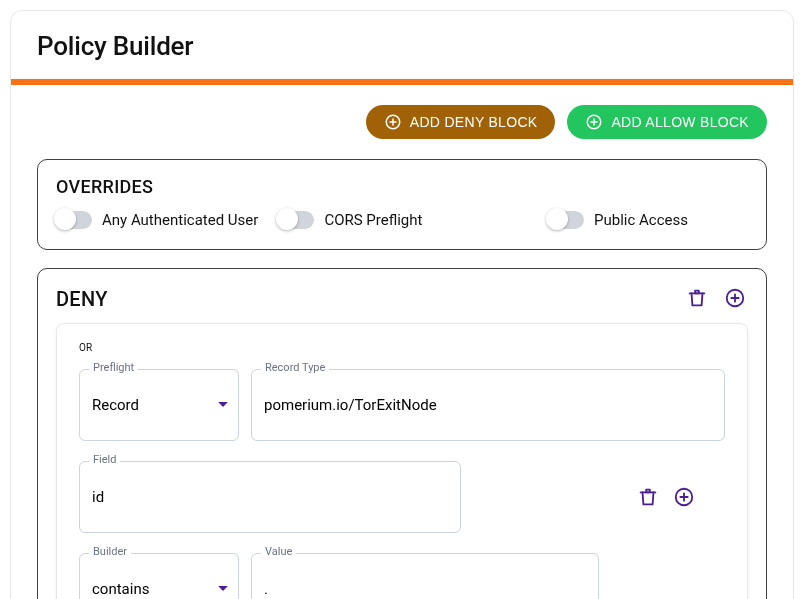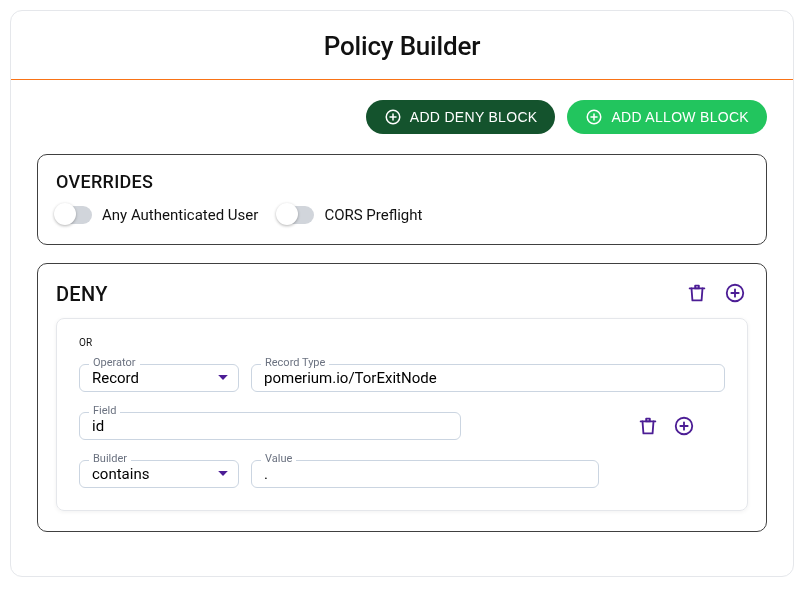--- a/index.html
+++ b/index.html
@@ -13,22 +13,21 @@
     padding: 10px;
     color: #111;
   }
   .card {
     border: 1px solid #e5e7eb;
     border-radius: 12px;
     background: #fff;
   }
   .header {
     padding: 20px 26px 18px 26px;
-    border-bottom: 1px solid #f97316;
-    text-align: center;
+    border-bottom: 6px solid #f97316;
   }
   .header h1 {
     font-size: 26px;
     font-weight: 500;
     letter-spacing: -0.2px;
   }
   .content {
     padding: 20px 26px 26px 26px;
   }
   .btn-row {
@@ -43,21 +42,21 @@
     gap: 8px;
     border: none;
     border-radius: 999px;
     padding: 8px 18px;
     font-size: 14px;
     font-weight: 500;
     letter-spacing: 0.3px;
     cursor: pointer;
     color: #fff;
   }
-  .pill-red { background: #14532d; }
+  .pill-red { background: #a16207; }
   .pill-green { background: #22c55e; }
   .plus-circle {
     width: 18px; height: 18px; flex-shrink: 0;
   }
   .plus-circle circle { fill: none; stroke: currentColor; stroke-width: 2; }
   .plus-circle line { stroke: currentColor; stroke-width: 2; stroke-linecap: round; }
 
   .section {
     border: 1px solid #404040;
     border-radius: 10px;
@@ -138,21 +137,21 @@
     top: -8px; left: 10px;
     background: #fff;
     padding: 0 4px;
     font-size: 11px;
     color: #6b7280;
   }
   .field-input, .field-select {
     width: 100%;
     border: 1px solid #cbd5e1;
     border-radius: 6px;
-    padding: 4px 12px;
+    padding: 26px 12px;
     font-size: 15px;
     font-family: inherit;
     background: #fff;
   }
   .field-select-wrap {
     position: relative;
   }
   .field-select {
     appearance: none;
     padding-right: 34px;
@@ -215,20 +214,24 @@
       <div class="section-title">OVERRIDES</div>
       <div class="overrides-row">
         <div class="overrides-col">
           <div class="toggle"></div>
           <span class="toggle-label">Any Authenticated User</span>
         </div>
         <div class="overrides-col wide">
           <div class="toggle"></div>
           <span class="toggle-label">CORS Preflight</span>
         </div>
+        <div class="overrides-col">
+          <div class="toggle"></div>
+          <span class="toggle-label">Public Access</span>
+        </div>
       </div>
     </div>
 
     <div class="section">
       <div class="deny-header">
         <div class="deny-title">DENY</div>
         <div class="icon-actions">
           <button class="icon-btn">
             <svg class="trash-icon" viewBox="0 0 24 24">
               <path d="M4 7h16"></path>
@@ -244,21 +247,21 @@
             </svg>
           </button>
         </div>
       </div>
 
       <div class="inner-box">
         <div class="or-label">OR</div>
 
         <div class="field-grid">
           <div class="field field-select-wrap">
-            <span class="field-label">Operator</span>
+            <span class="field-label">Preflight</span>
             <select class="field-select">
               <option>Record</option>
             </select>
             <span class="select-caret">
               <svg viewBox="0 0 10 10">
                   <path d="M1 3 L5 7 L9 3 Z" fill="currentColor"></path>
                 </svg>
             </span>
           </div>
 

